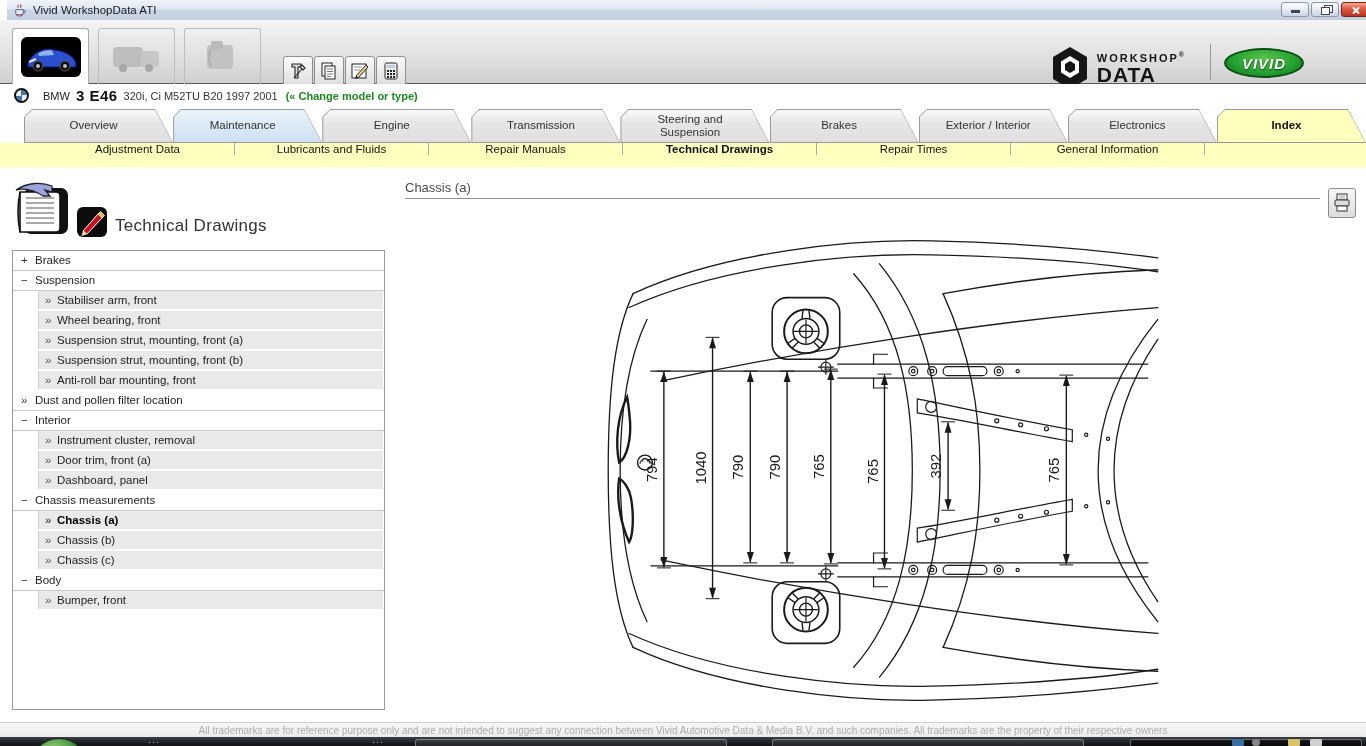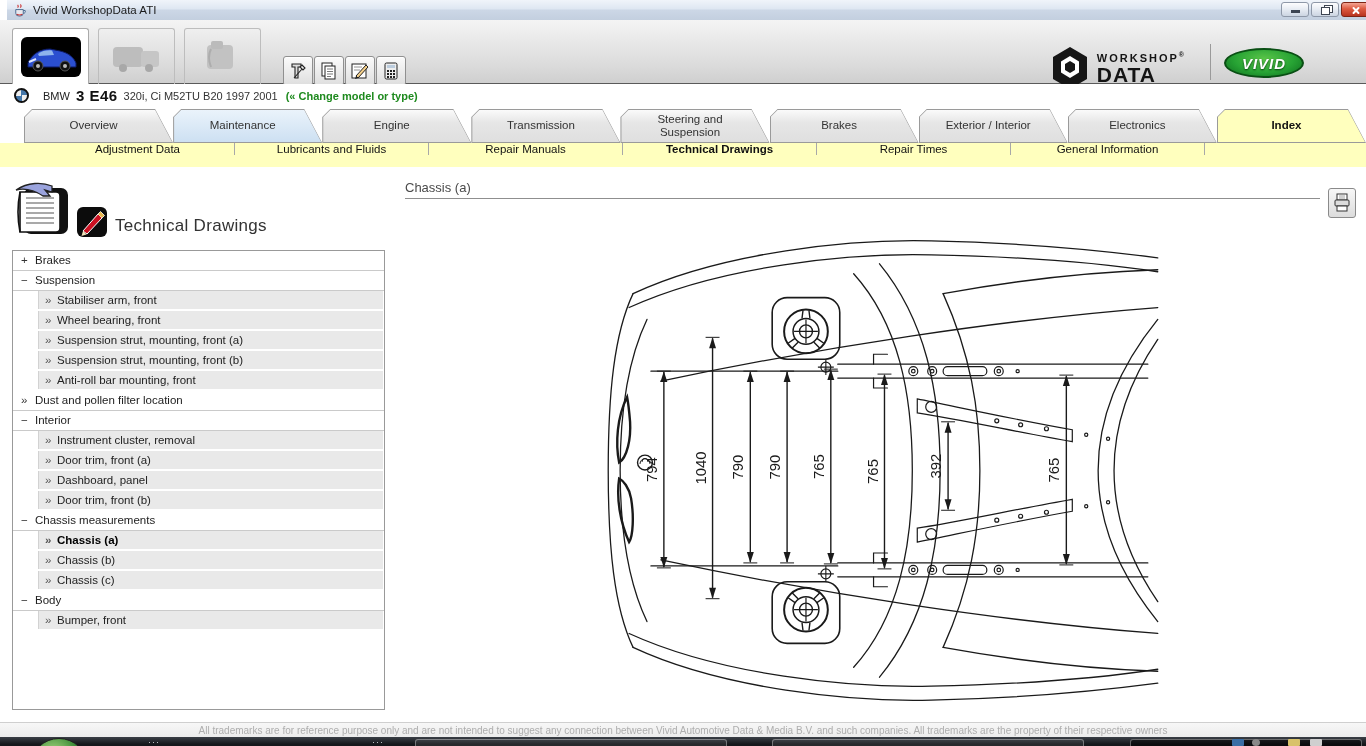--- a/index.html
+++ b/index.html
@@ -316,21 +316,20 @@
       <div class="row-child"><span class="marker">»</span><span>Stabiliser arm, front</span></div>
       <div class="row-child"><span class="marker">»</span><span>Wheel bearing, front</span></div>
       <div class="row-child"><span class="marker">»</span><span>Suspension strut, mounting, front (a)</span></div>
       <div class="row-child"><span class="marker">»</span><span>Suspension strut, mounting, front (b)</span></div>
       <div class="row-child"><span class="marker">»</span><span>Anti-roll bar mounting, front</span></div>
       <div class="row-parent"><span class="marker">»</span><span>Dust and pollen filter location</span></div>
       <div class="row-parent"><span class="marker">−</span><span>Interior</span></div>
       <div class="row-child"><span class="marker">»</span><span>Instrument cluster, removal</span></div>
       <div class="row-child"><span class="marker">»</span><span>Door trim, front (a)</span></div>
       <div class="row-child"><span class="marker">»</span><span>Dashboard, panel</span></div>
-      <div class="row-child"><span class="marker">»</span><span>Door trim, front (b)</span></div>
       <div class="row-parent"><span class="marker">−</span><span>Chassis measurements</span></div>
       <div class="row-child selected"><span class="marker">»</span><span>Chassis (a)</span></div>
       <div class="row-child"><span class="marker">»</span><span>Chassis (b)</span></div>
       <div class="row-child"><span class="marker">»</span><span>Chassis (c)</span></div>
       <div class="row-parent"><span class="marker">−</span><span>Body</span></div>
       <div class="row-child"><span class="marker">»</span><span>Bumper, front</span></div>
     </div>
 
   <span class="content-title">Chassis (a)</span>
   <div class="content-rule"></div>

